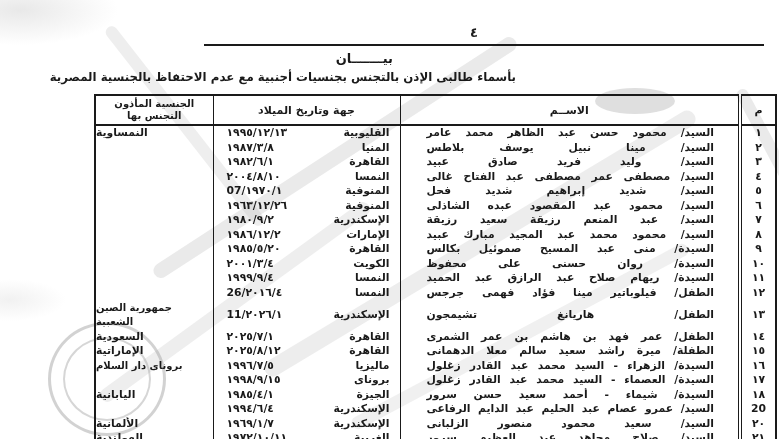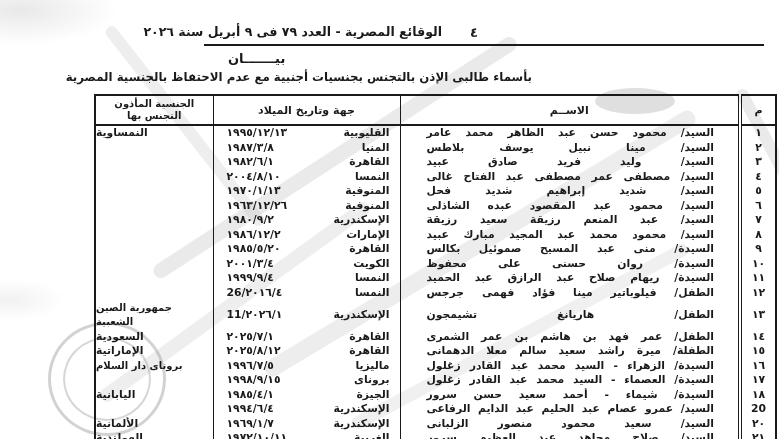--- a/index.html
+++ b/index.html
@@ -23,22 +23,22 @@
   .wm4{left:70px;top:295px;width:330px;height:14px;transform:rotate(-36deg);background:rgba(186,186,186,.24);}
   .wm5{left:330px;top:330px;width:380px;height:13px;transform:rotate(-28deg);background:rgba(186,186,186,.22);}
   .wm6{left:700px;top:150px;width:150px;height:12px;transform:rotate(62deg);background:rgba(186,186,186,.30);}
   .wm-blob{left:595px;top:88px;width:80px;height:26px;border-radius:50%;background:rgba(175,175,175,.40);}
   .wm-stamp{left:48px;top:322px;width:112px;height:108px;border:3px solid rgba(165,165,165,.50);border-radius:50%;}
   .wm-stamp-inner{position:absolute;inset:12px;border:2px solid rgba(165,165,165,.45);border-radius:50%;}
   
   .mast-title{position:absolute;left:200px;top:24px;width:242px;text-align:center;font-size:12.5px;white-space:nowrap;}
   .page-num{position:absolute;left:470px;top:25px;font-size:13px;}
   .rule{position:absolute;left:204px;top:44px;width:560px;border-top:2px solid #1a1a1a;}
-  .bayan{position:absolute;left:228px;top:51px;width:165px;text-align:left;font-size:13px;}
-  .subtitle{position:absolute;left:96px;top:70px;width:436px;text-align:center;font-size:11.8px;white-space:nowrap;}
+  .bayan{position:absolute;left:228px;top:51px;width:165px;text-align:right;font-size:13px;}
+  .subtitle{position:absolute;left:80px;top:70px;width:436px;text-align:center;font-size:11.8px;white-space:nowrap;}
   
   table.list{
     position:absolute;left:94px;top:94px;width:681px;
     border-collapse:collapse;table-layout:fixed;
     border:2px solid #1a1a1a;
   }
   .list th,.list td{padding:0;margin:0;overflow:hidden;}
   .list thead th{height:28px;border-bottom:2px solid #1a1a1a;font-size:11px;vertical-align:middle;text-align:center;}
   .list thead th.c-nat{font-size:10px;line-height:1.2;}
   .list tbody tr{height:14.55px;}
@@ -62,21 +62,20 @@
     <div class="wm wm-bar wm3"></div>
     <div class="wm wm-bar wm4"></div>
     <div class="wm wm-bar wm5"></div>
     <div class="wm wm-bar wm6"></div>
     <div class="wm wm-blob"></div>
     <div class="wm wm-stamp">
       <div class="wm-stamp-inner"></div>
     </div>
   </div>
 
-  <div class="mast-title" dir="rtl">الوقائع المصرية - العدد ٧٩ فى ٩ أبريل سنة ٢٠٢٦</div>
   <div class="page-num">٤</div>
   <div class="rule"></div>
 
   <div class="bayan" dir="rtl">بيـــــــان</div>
   <div class="subtitle" dir="rtl">بأسماء طالبى الإذن بالتجنس بجنسيات أجنبية مع عدم الاحتفاظ بالجنسية المصرية</div>
 
   <table class="list" dir="rtl">
     <colgroup>
       <col style="width:36px">
         <col style="width:340px">
@@ -138,21 +137,21 @@
             </div>
           </td>
           <td class="c-nat"></td>
         </tr>
         <tr>
           <td class="c-no">٥</td>
           <td class="c-name">السيد/ شديد إبراهيم شديد فحل</td>
           <td class="c-birth">
             <div class="b">
               <span>المنوفية</span>
-              <span>١٩٧٠/١/١٣</span>
+              <span>١٩٧٠/١/07</span>
             </div>
           </td>
           <td class="c-nat"></td>
         </tr>
         <tr>
           <td class="c-no">٦</td>
           <td class="c-name">السيد/ محمود عبد المقصود عبده الشاذلى</td>
           <td class="c-birth">
             <div class="b">
               <span>المنوفية</span>

